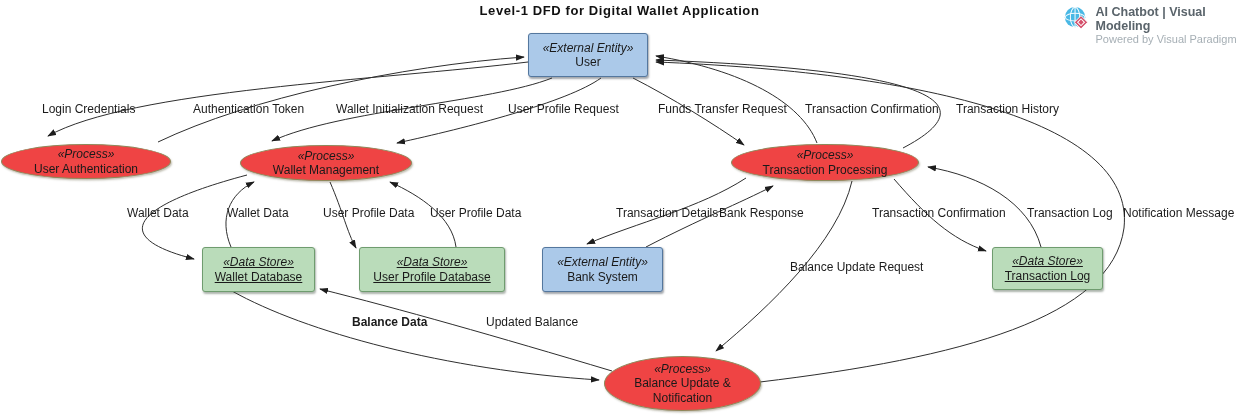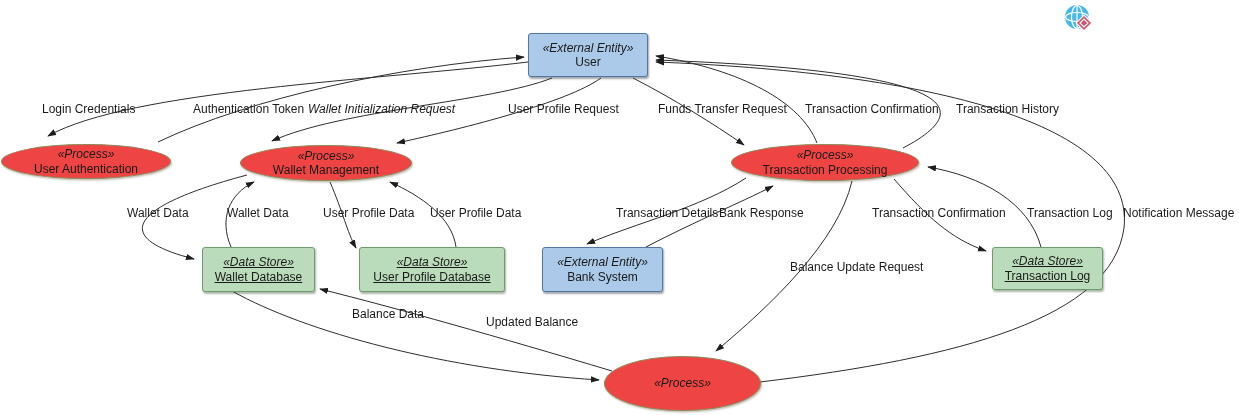--- a/index.html
+++ b/index.html
@@ -70,34 +70,39 @@
       <path d="M 646 247 C 700 219 740 203 773 186" marker-end="url(#arw)"></path>
       <path d="M 894 179 C 926 216 951 239 986 251" marker-end="url(#arw)"></path>
       <path d="M 1041 247 C 1029 202 981 176 928 167" marker-end="url(#arw)"></path>
       <path d="M 852 181 C 838 242 770 306 716 351" marker-end="url(#arw)"></path>
       <path d="M 232 291 C 305 332 445 370 599 380" marker-end="url(#arw)"></path>
       <path d="M 612 371 C 495 336 400 309 320 289" marker-end="url(#arw)"></path>
       <path d="M 760 382 C 960 358 1112 318 1124 228 C 1136 118 910 72 656 62" marker-end="url(#arw)"></path>
     </g>
   </svg>
 
+  <div class="title">Level-1 DFD for Digital Wallet Application</div>
 
   <div class="brand">
     <svg width="30" height="30" viewBox="0 0 30 30">
       <circle cx="13" cy="14" r="12" fill="#49b8e5"></circle>
       <g stroke="#ffffff" stroke-width="1.2" fill="none" opacity="0.95">
         <ellipse cx="13" cy="14" rx="5.5" ry="11.5"></ellipse>
         <ellipse cx="13" cy="14" rx="11.5" ry="4.5"></ellipse>
         <line x1="13" y1="2.5" x2="13" y2="25.5"></line>
       </g>
       <g transform="rotate(45 20 20)">
         <rect x="14.5" y="14.5" width="11" height="11" fill="#d4506b" stroke="#ffffff" stroke-width="1"></rect>
         <rect x="17.2" y="17.2" width="5.6" height="5.6" fill="none" stroke="#ffffff" stroke-width="1.2"></rect>
       </g>
     </svg>
+    <div class="brand-text">
+      <span class="brand-line1">AI Chatbot | Visual Modeling</span>
+      <span class="brand-line2">Powered by Visual Paradigm</span>
+    </div>
   </div>
 
   <div class="node ext" style="left:528px;top:33px;width:120px;height:44px;">
     <span class="st">«External Entity»</span>
     <span class="nm">User</span>
   </div>
 
   <div class="node proc" style="left:1px;top:144px;width:170px;height:35px;">
     <span class="st">«Process»</span>
     <span class="nm">User Authentication</span>
@@ -128,37 +133,38 @@
     <span class="nm">User Profile Database</span>
   </div>
 
   <div class="node store" style="left:992px;top:247px;width:111px;height:43px;">
     <span class="st">«Data Store»</span>
     <span class="nm">Transaction Log</span>
   </div>
 
   <div class="node proc" style="left:604px;top:356px;width:157px;height:55px;">
     <span class="st">«Process»</span>
+    <span class="nm" style="width:125px;">Balance Update &amp; Notification</span>
   </div>
 
   <div class="elabel" style="left:42px;top:103px;">Login Credentials</div>
   <div class="elabel" style="left:193px;top:103px;">Authentication Token</div>
-  <div class="elabel" style="left:308px;top:103px;font-style:italic;">Wallet Initialization Request</div>
+  <div class="elabel" style="left:336px;top:103px;">Wallet Initialization Request</div>
   <div class="elabel" style="left:508px;top:103px;">User Profile Request</div>
   <div class="elabel" style="left:658px;top:103px;">Funds Transfer Request</div>
   <div class="elabel" style="left:805px;top:103px;">Transaction Confirmation</div>
   <div class="elabel" style="left:956px;top:103px;">Transaction History</div>
 
   <div class="elabel" style="left:127px;top:207px;">Wallet Data</div>
   <div class="elabel" style="left:227px;top:207px;">Wallet Data</div>
   <div class="elabel" style="left:323px;top:207px;">User Profile Data</div>
   <div class="elabel" style="left:430px;top:207px;">User Profile Data</div>
   <div class="elabel" style="left:578px;top:207px;margin-left:38px;">Transaction Details</div>
   <div class="elabel" style="left:719px;top:207px;">Bank Response</div>
   <div class="elabel" style="left:872px;top:207px;">Transaction Confirmation</div>
   <div class="elabel" style="left:1027px;top:207px;">Transaction Log</div>
   <div class="elabel" style="left:1123px;top:207px;">Notification Message</div>
 
   <div class="elabel" style="left:790px;top:261px;">Balance Update Request</div>
-  <div class="elabel" style="left:352px;top:308px;">Balance Data</div>
+  <div class="elabel" style="left:352px;top:316px;font-weight:bold;">Balance Data</div>
   <div class="elabel" style="left:486px;top:316px;">Updated Balance</div>
 
 </div>
 
 </body></html>

